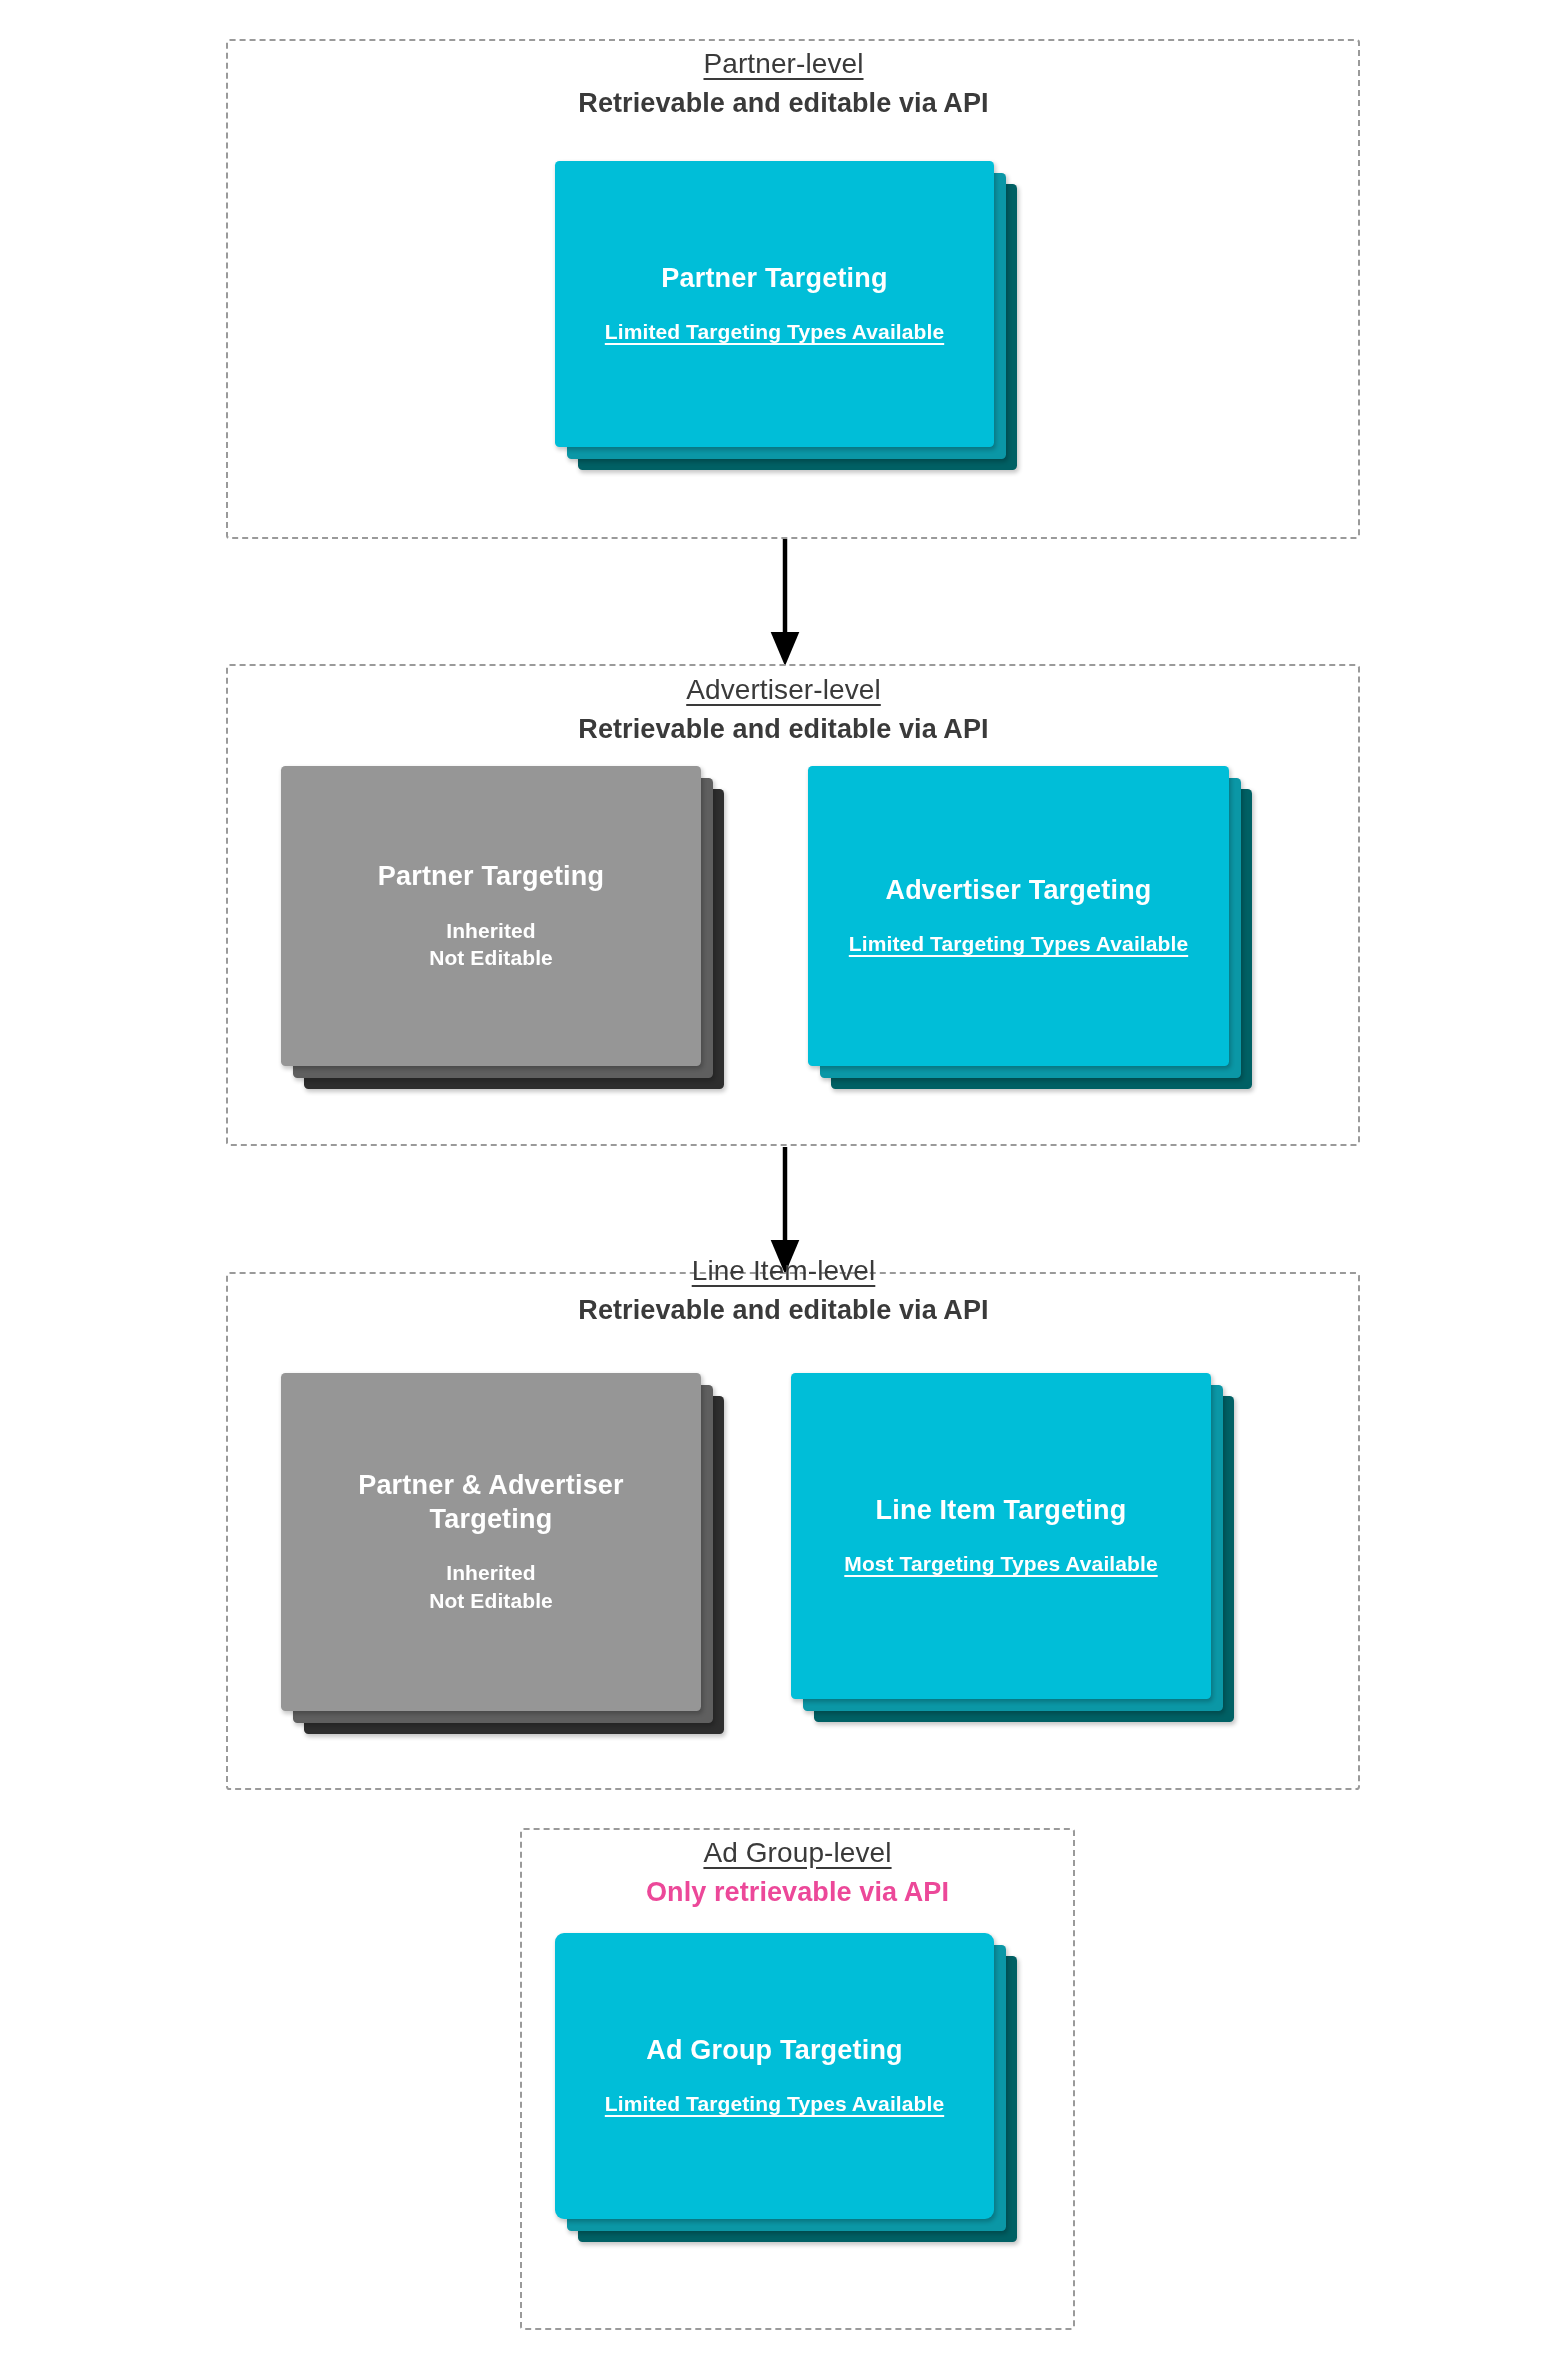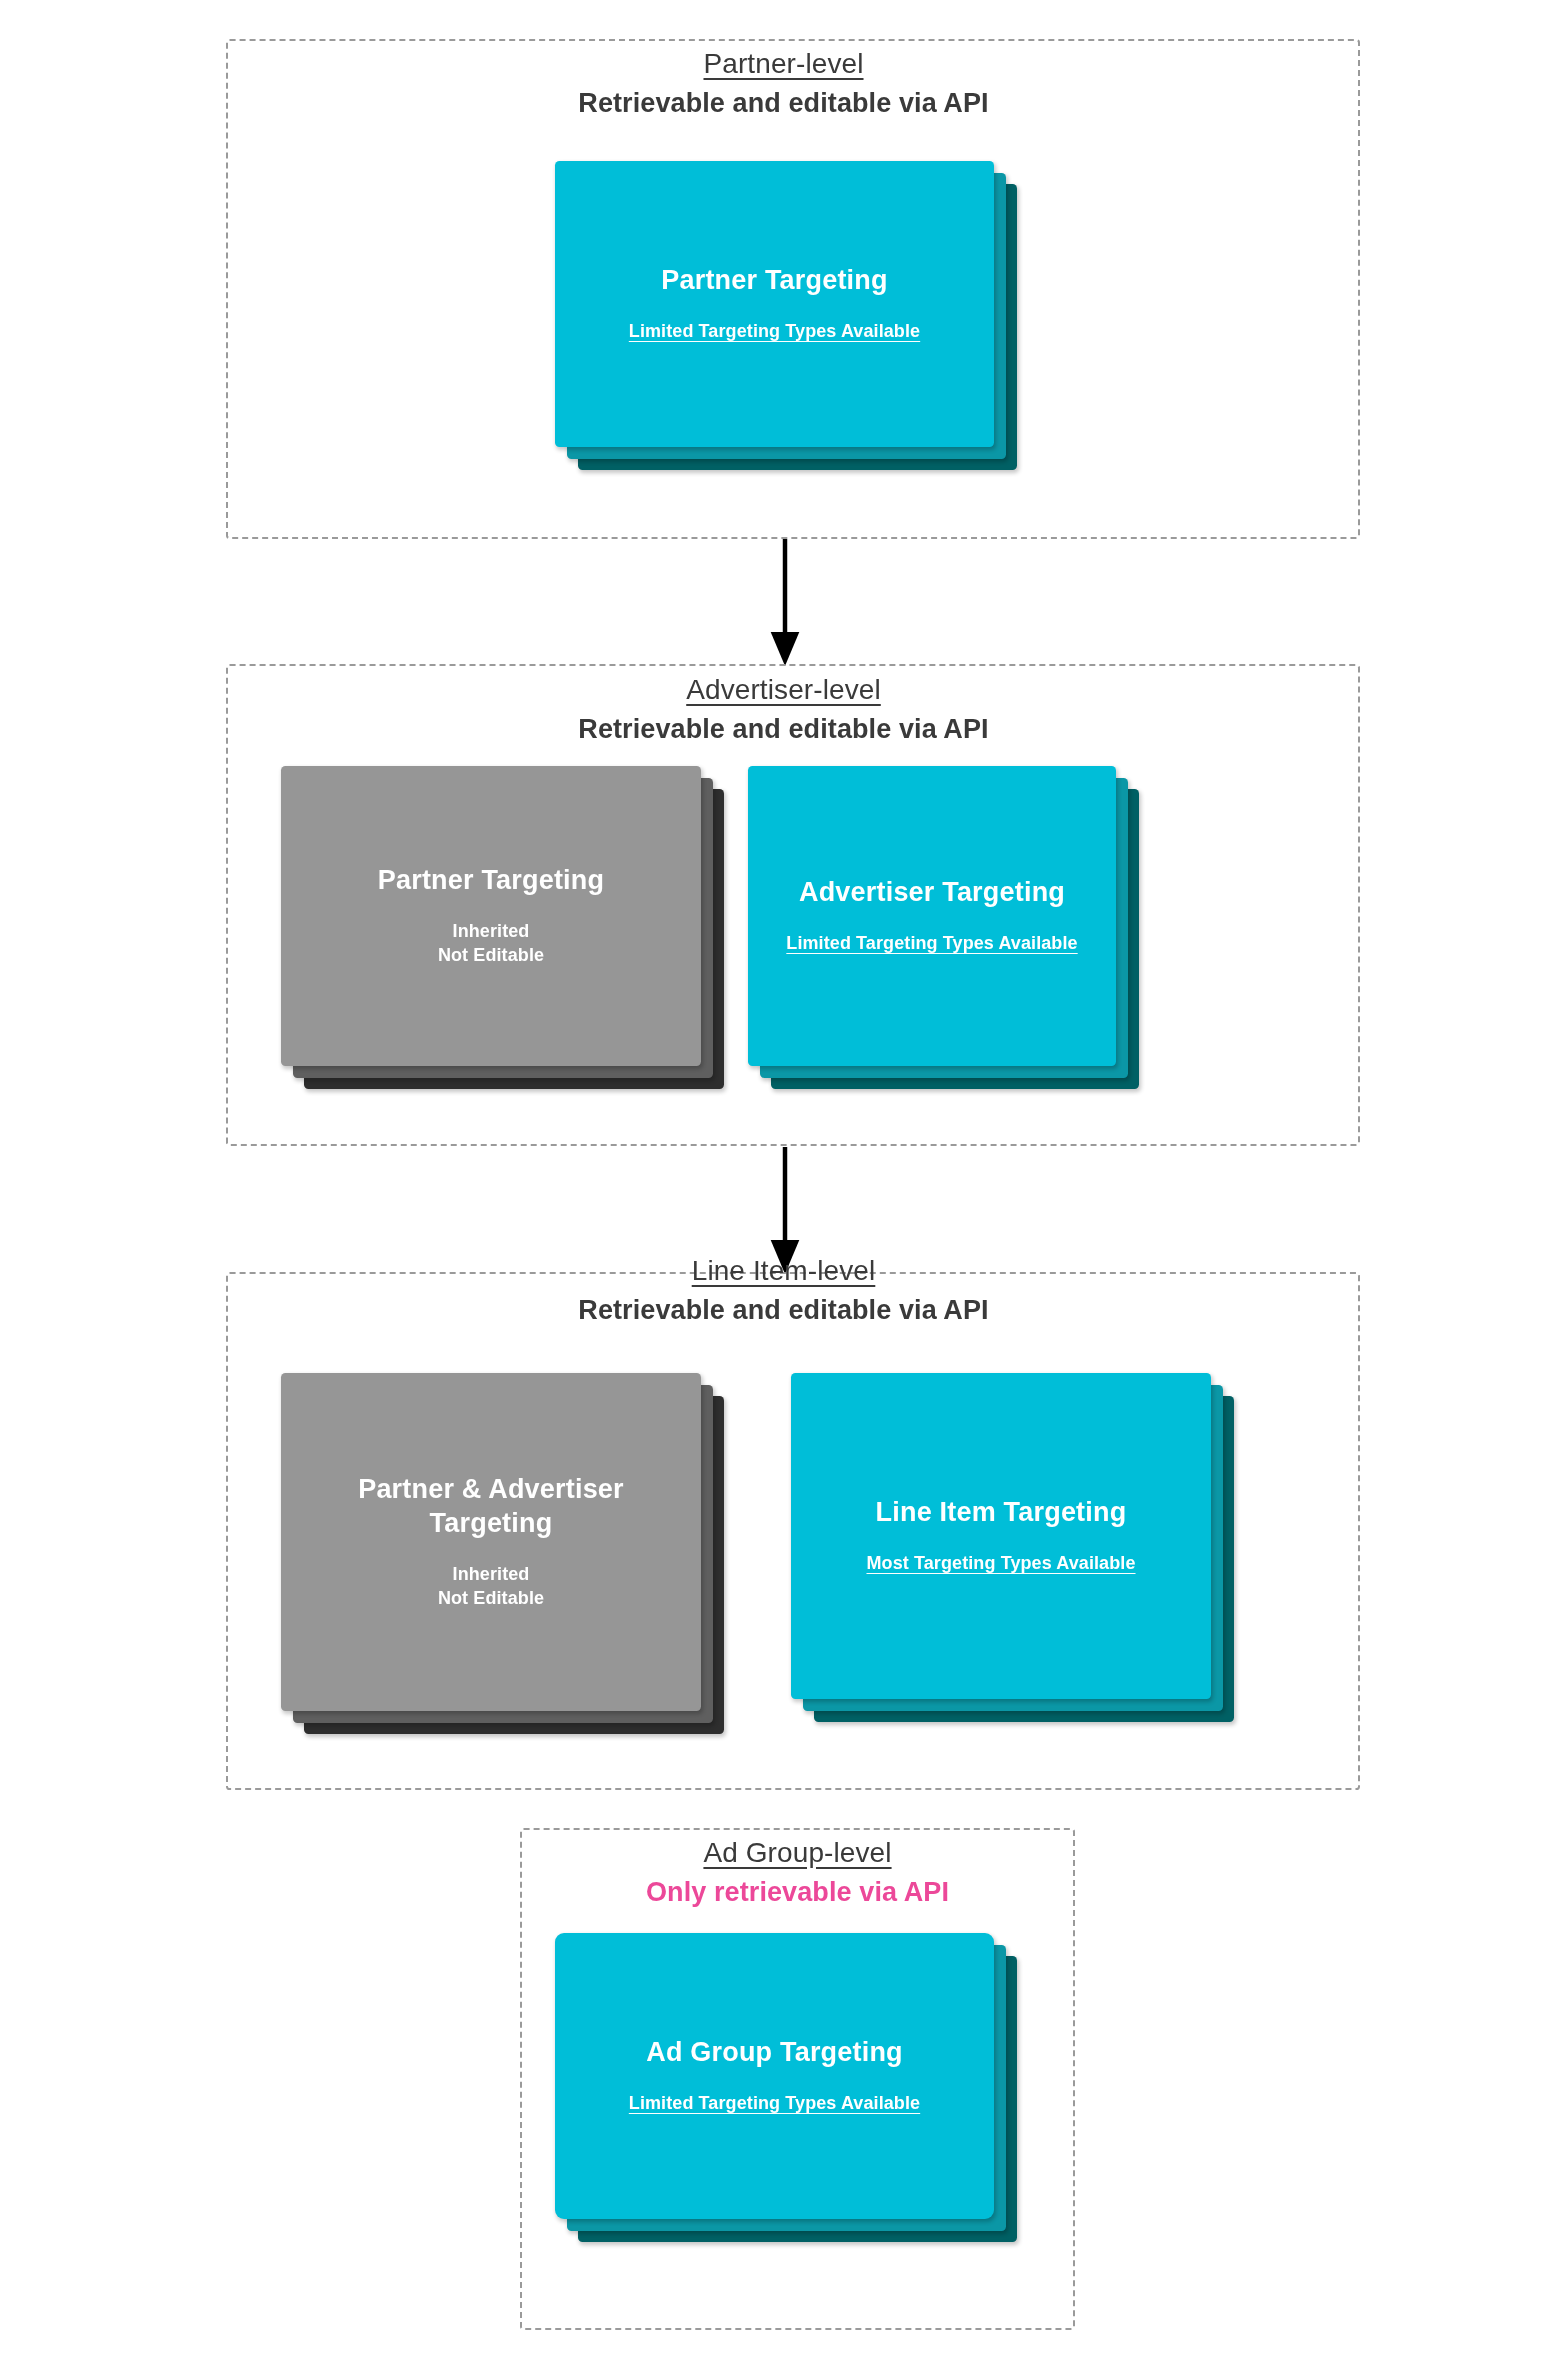--- a/index.html
+++ b/index.html
@@ -106,35 +106,35 @@
     color: #ffffff;
     padding: 0 19.6px;
   }
   .card-title {
     font-size: 27px;
     font-weight: bold;
     line-height: 1.24;
     letter-spacing: 0.2px;
   }
   .card-note {
-    font-size: 18px;
+    font-size: 21px;
     font-weight: bold;
     line-height: 1.32;
     margin-top: 23px;
     letter-spacing: 0.1px;
   }
   .card-note.underline {
     text-decoration: underline;
     text-underline-offset: 3.6px;
   }
 
   
   #stack-partner-1  { left: 555px;  top: 161px; width: 439px; height: 286px; }
   #stack-adv-gray   { left: 281px;  top: 766px; width: 420px; height: 300px; }
-  #stack-adv-cyan   { left: 748px;  top: 766px; width: 368px; height: 300px; }
+  #stack-adv-cyan   { left: 808px;  top: 766px; width: 421px; height: 300px; }
   #stack-li-gray    { left: 281px;  top: 1373px; width: 420px; height: 338px; }
   #stack-li-cyan    { left: 791px;  top: 1373px; width: 420px; height: 326px; }
   #stack-adgroup    { left: 555px;  top: 1933px; width: 439px; height: 286px; }
 
   
   .arrow {
     position: absolute;
     width: 36px;
   }
   #arrow-1 { left: 767px; top: 539px; height: 127px; }

